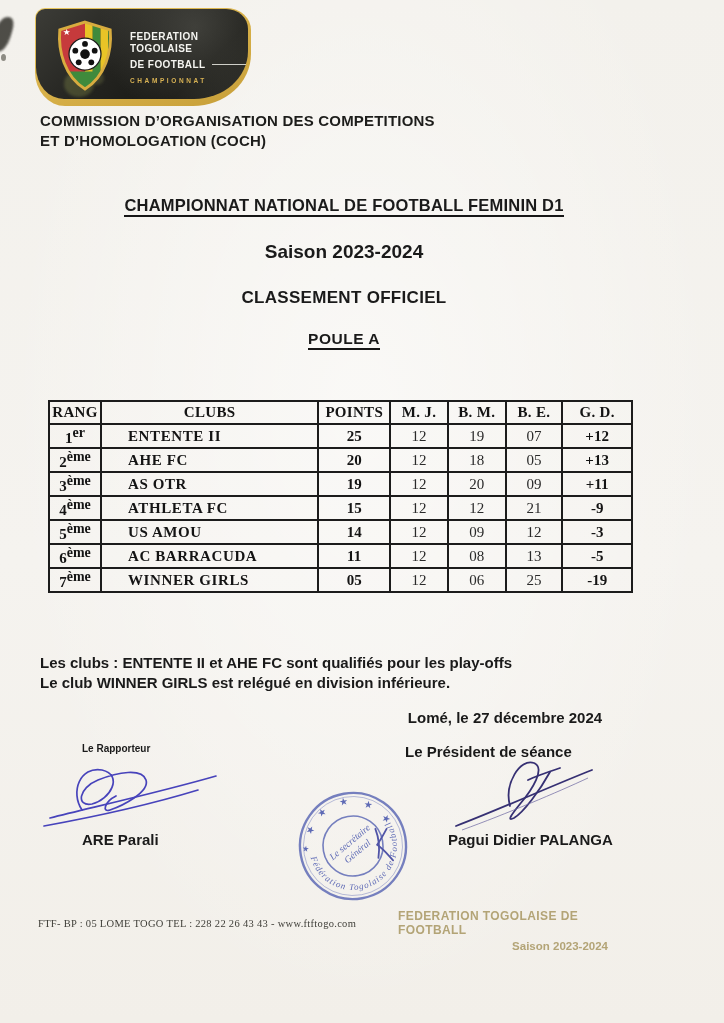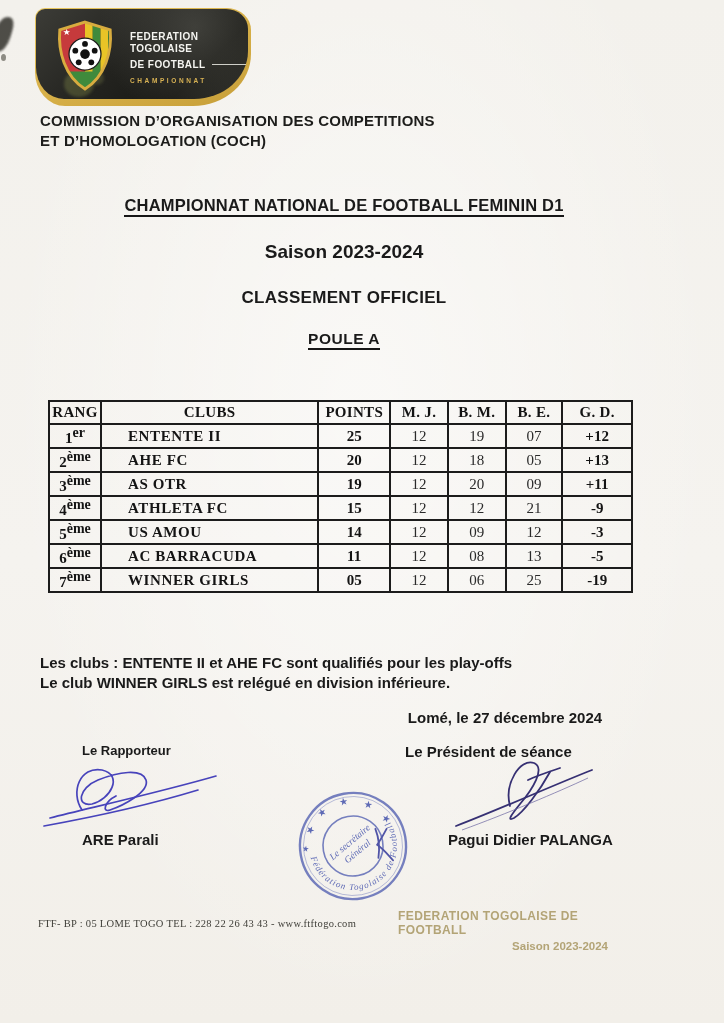--- a/index.html
+++ b/index.html
@@ -67,21 +67,21 @@
   .standings td.mj,.standings td.bm,.standings td.be{font-weight:400;color:#2a2a2a;}
 
   
   .legend{position:absolute;left:85px;top:574px;font-size:14.5px;font-weight:700;line-height:17px;}
   .legend .abbr{display:inline-block;width:52px;}
   .notes{position:absolute;left:40px;top:653px;font-size:15px;font-weight:700;line-height:20px;}
   .dateline{position:absolute;left:405px;top:709px;width:200px;text-align:center;
     font-size:15px;font-weight:700;}
 
   
-  .sig-title-left{position:absolute;left:82px;top:743px;font-size:13px;font-weight:800;}
+  .sig-title-left{position:absolute;left:82px;top:743px;font-size:10px;font-weight:800;}
   .sig-title-right{position:absolute;left:405px;top:743px;font-size:15px;font-weight:800;}
   .sig-name-left{position:absolute;left:82px;top:831px;font-size:15px;font-weight:800;}
   .sig-name-right{position:absolute;left:408px;top:831px;font-size:15px;font-weight:800;z-index:3;padding-left:40px;}
   .sig-left{position:absolute;left:40px;top:752px;z-index:2;}
   .sig-right{position:absolute;left:448px;top:750px;z-index:2;}
   .stamp{position:absolute;left:292px;top:785px;z-index:2;opacity:.88;}
 
   
   .footer-left{position:absolute;left:38px;top:918px;
     font-family:"Liberation Serif","DejaVu Serif",serif;font-size:10.5px;

